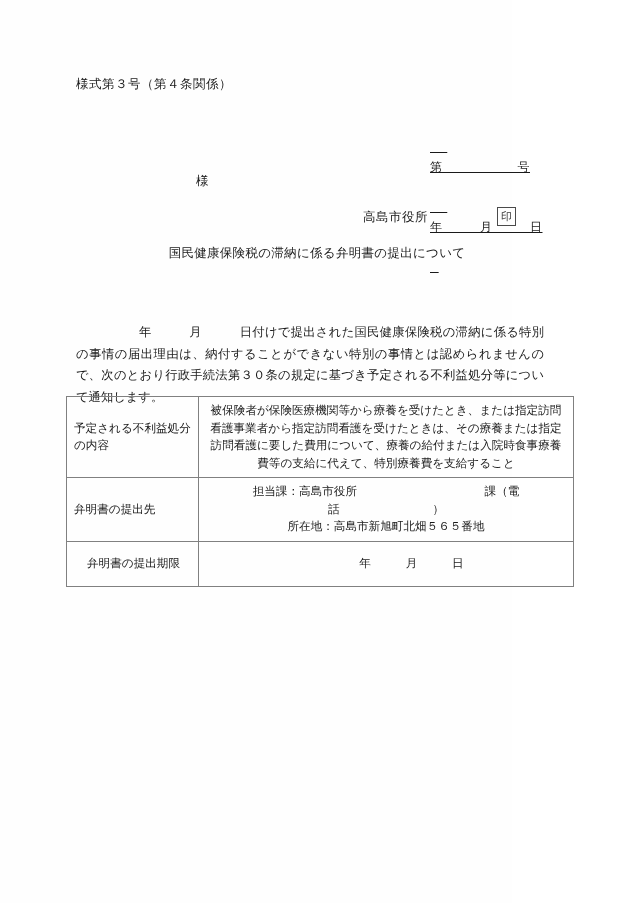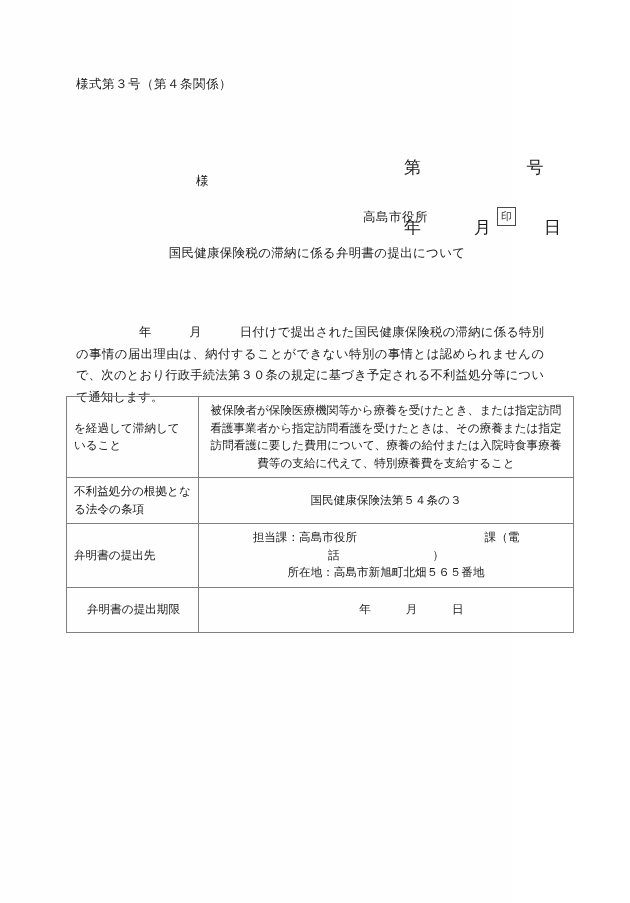--- a/index.html
+++ b/index.html
@@ -31,26 +31,27 @@
     left: 76px;
     top: 76px;
     font-size: 12.5px;
     letter-spacing: 0.5px;
     white-space: pre;
   }
 
   
   .doc-meta {
     position: absolute;
-    left: 404px;
+    left: 430px;
     top: 117px;
-    font-size: 17px;
+    font-size: 12px;
     line-height: 20px;
     white-space: pre;
     letter-spacing: 0.5px;
+    text-decoration: underline;
   }
 
   
   .addressee {
     position: absolute;
     left: 196px;
     top: 173px;
     font-size: 12.5px;
     white-space: pre;
   }
@@ -172,26 +173,22 @@
 
   <div class="doc-title">国民健康保険税の滞納に係る弁明書の提出について</div>
 
   <div class="body-block">
     <p class="para-1">　　　　　年　　　月　　　日付けで提出された国民健康保険税の滞納に係る特別の事情の届出理由は、納付することができない特別の事情とは認められませんので、次のとおり行政手続法第３０条の規定に基づき予定される不利益処分等について通知します。</p>
   </div>
 
   <table class="tbl">
     <tbody>
       <tr class="r-naiyo">
-        <td class="label">を経過して滞納していること</td>
+        <td class="label">予定される不利益処分の内容</td>
         <td class="value">被保険者が保険医療機関等から療養を受けたとき、または指定訪問看護事業者から指定訪問看護を受けたときは、その療養または指定訪問看護に要した費用について、療養の給付または入院時食事療養費等の支給に代えて、特別療養費を支給すること</td>
-      </tr>
-      <tr class="r-konkyo">
-        <td class="label">不利益処分の根拠となる法令の条項</td>
-        <td class="value">国民健康保険法第５４条の３</td>
       </tr>
       <tr class="r-saki">
         <td class="label">弁明書の提出先</td>
         <td class="value">担当課：高島市役所　　　　　　　　　　　課（電話　　　　　　　　）
 所在地：高島市新旭町北畑５６５番地</td>
       </tr>
       <tr class="r-kigen">
         <td class="label">弁明書の提出期限</td>
         <td class="value">年　　　月　　　日</td>
       </tr>

